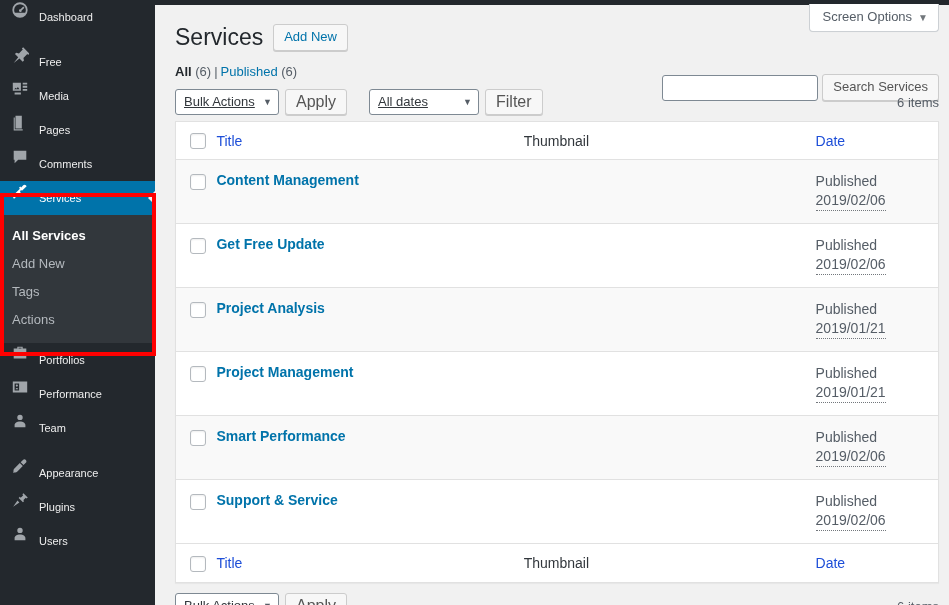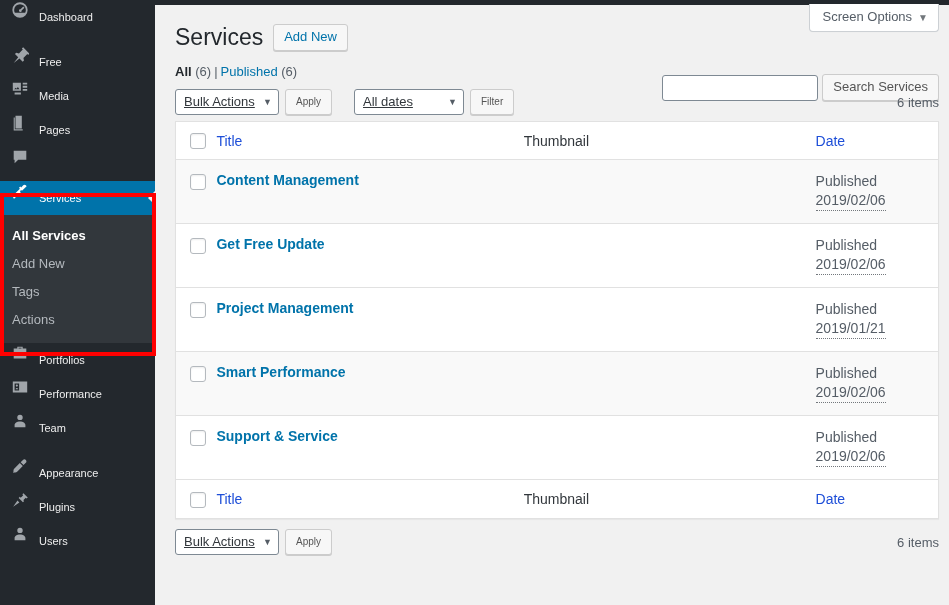--- a/index.html
+++ b/index.html
@@ -203,21 +203,21 @@
     position: absolute; right: 7px; top: 50%;
     transform: translateY(-50%);
     font-size: 9px; color: #555d66;
     pointer-events: none;
   }
   .button-secondary {
     background: #f7f7f7;
     border: 1px solid #ccc;
     border-radius: 3px;
     color: #555;
-    font-size: 10px;
+    font-size: 16px;
     height: 26px;
     line-height: 24px;
     padding: 0 10px;
     box-shadow: 0 1px 0 #ccc;
     font-family: "Liberation Sans", sans-serif;
   }
   .tablenav .gap-lg { width: 22px; }
   .tablenav .gap-sm { width: 6px; }
   .displaying-num {
     position: absolute; right: 0; top: 50%;
@@ -331,20 +331,21 @@
     </span>
     <span class="mlabel">Pages</span>
   </div>
 
   <div class="menu-item">
     <span class="ico">
       <svg width="18" height="18" viewBox="0 0 20 20">
           <path d="M3 3h14v10H8l-4 4v-4H3V3z"></path>
         </svg>
     </span>
+    <span class="mlabel">Comments</span>
   </div>
 
   <div class="menu-item current">
     <span class="ico">
       <svg width="18" height="18" viewBox="0 0 20 20">
           <path d="M2.5 14.8l7.4-7.4-1-1 1.4-1.4 1 1 2.3-2.3c.8-.8 2.1-.8 2.9 0l.9.9-5.2 5.2-.9-.9-1.4 1.4 1 1-7.4 7.4-1-1z"></path>
         </svg>
     </span>
     <span class="mlabel">Services</span>
     <span class="cur-arrow"></span>
@@ -488,20 +489,29 @@
       </tr>
       <tr>
         <td class="col-cb"><input type="checkbox" class="cb" style=""></td>
         <td class="col-title"><a class="row-title">Get Free Update</a></td>
         <td class="col-thumb"></td>
         <td class="col-date date-cell">
           <span>Published</span><br>
           <span class="stamp">2019/02/06</span>
         </td>
       </tr>
+      <tr class="alternate">
+        <td class="col-cb"><input type="checkbox" class="cb" style=""></td>
+        <td class="col-title"><a class="row-title">Project Analysis</a></td>
+        <td class="col-thumb"></td>
+        <td class="col-date date-cell">
+          <span>Published</span><br>
+          <span class="stamp">2019/01/21</span>
+        </td>
+      </tr>
       <tr>
         <td class="col-cb"><input type="checkbox" class="cb" style=""></td>
         <td class="col-title"><a class="row-title">Project Management</a></td>
         <td class="col-thumb"></td>
         <td class="col-date date-cell">
           <span>Published</span><br>
           <span class="stamp">2019/01/21</span>
         </td>
       </tr>
       <tr class="alternate">

